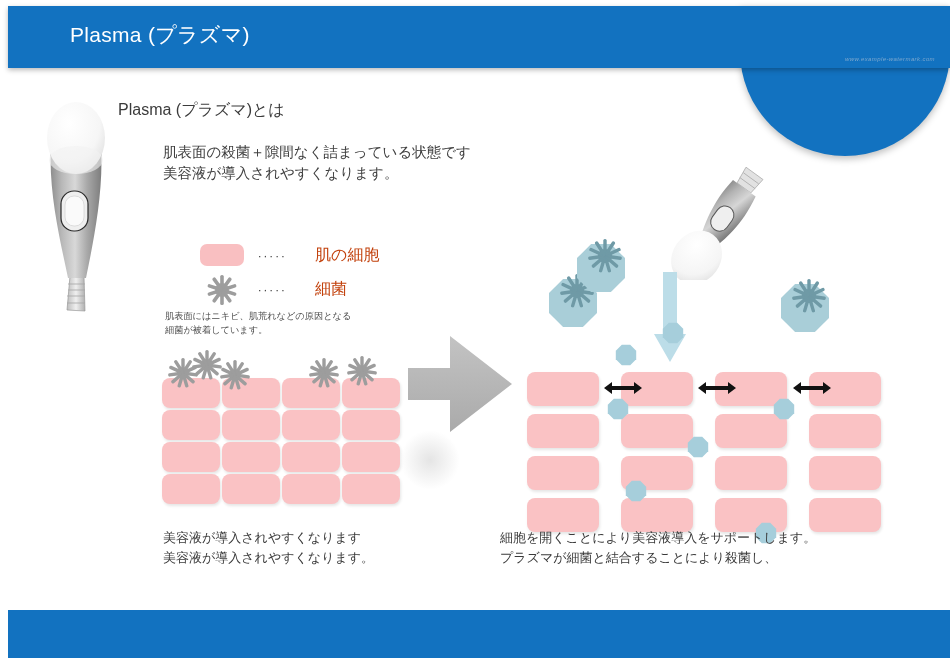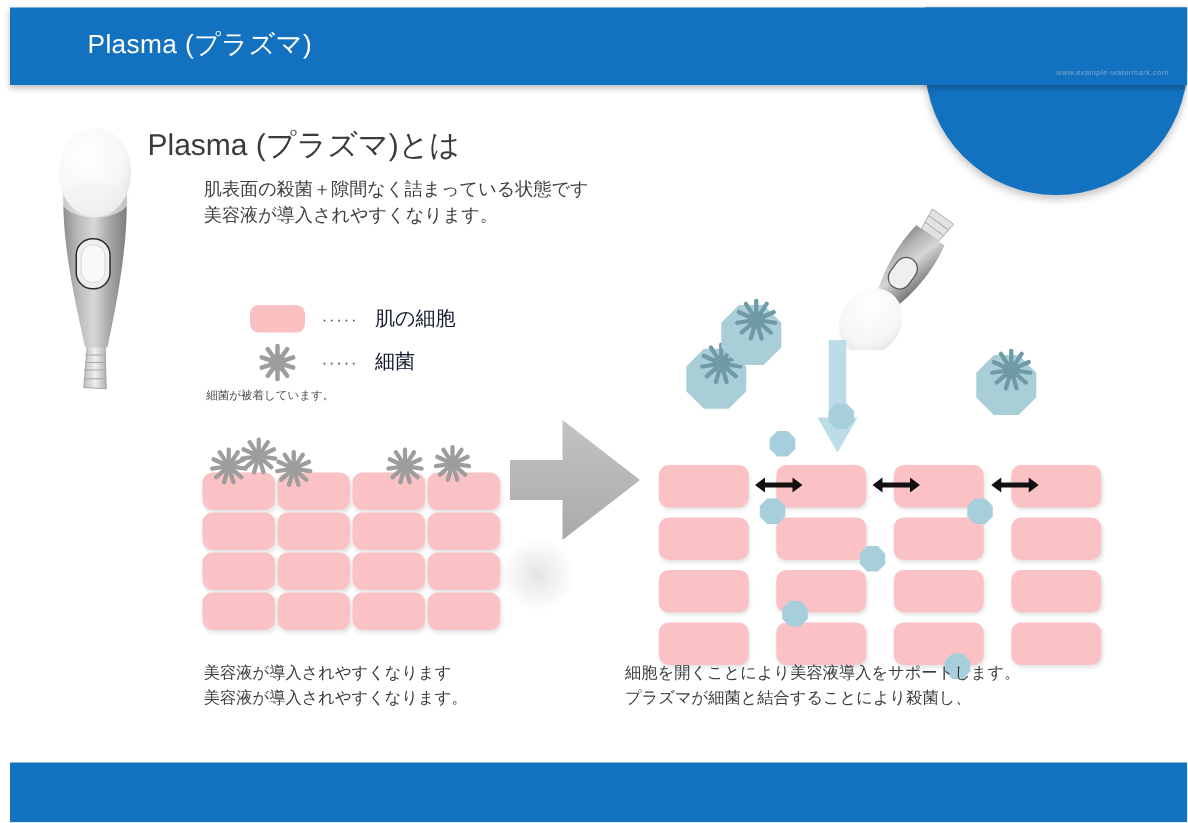--- a/index.html
+++ b/index.html
@@ -62,21 +62,21 @@
   .left-edge {
     position: absolute;
     left: 0; top: 0; width: 8px; height: 658px;
     background: #ffffff;
   }
 
   
   .main-title {
     position: absolute;
     left: 118px; top: 100px;
-    font-size: 24px;
+    font-size: 16px;
     color: #3b3b3b;
     white-space: nowrap;
   }
   .subtitle {
     position: absolute;
     left: 163px; top: 142px;
     font-size: 14.5px;
     line-height: 1.45;
     color: #3f3f3f;
     white-space: nowrap;
@@ -104,22 +104,23 @@
   .legend-dots {
     width: 40px;
     margin: 0 8px;
     text-align: center;
     font-size: 13px;
     color: #4a4a4a;
     letter-spacing: 1.5px;
   }
   .legend-label {
     font-size: 16px;
-    color: #0f172a;
-    white-space: nowrap;
+    color: #c2410c;
+    white-space: nowrap;
+    margin-left: 15px;
   }
   .legend-note {
     position: absolute;
     left: 165px; top: 310px;
     font-size: 9.2px;
     line-height: 1.5;
     color: #4d4d4d;
     white-space: nowrap;
   }
 
@@ -285,20 +286,21 @@
               <rect x="-1.8" y="-15" width="3.6" height="15" rx="1.6" transform="rotate(324)"></rect>
             </g>
           </g>
         </svg>
       </div>
       <div class="legend-dots">·····</div>
       <div class="legend-label">細菌</div>
     </div>
   </div>
   <div class="legend-note">
+    <div>肌表面にはニキビ、肌荒れなどの原因となる</div>
     <div>細菌が被着しています。</div>
   </div>
 
   <div class="grid-left" id="grid-left">
       <div class="cell" style="left: 0px; top: 0px; width: 58px; height: 30px; background: rgb(250, 194, 196);"></div>
       <div class="cell" style="left: 60px; top: 0px; width: 58px; height: 30px; background: rgb(250, 194, 196);"></div>
       <div class="cell" style="left: 120px; top: 0px; width: 58px; height: 30px; background: rgb(250, 194, 196);"></div>
       <div class="cell" style="left: 180px; top: 0px; width: 58px; height: 30px; background: rgb(250, 194, 196);"></div>
       <div class="cell" style="left: 0px; top: 32px; width: 58px; height: 30px; background: rgb(250, 194, 196);"></div>
       <div class="cell" style="left: 60px; top: 32px; width: 58px; height: 30px; background: rgb(250, 194, 196);"></div>

